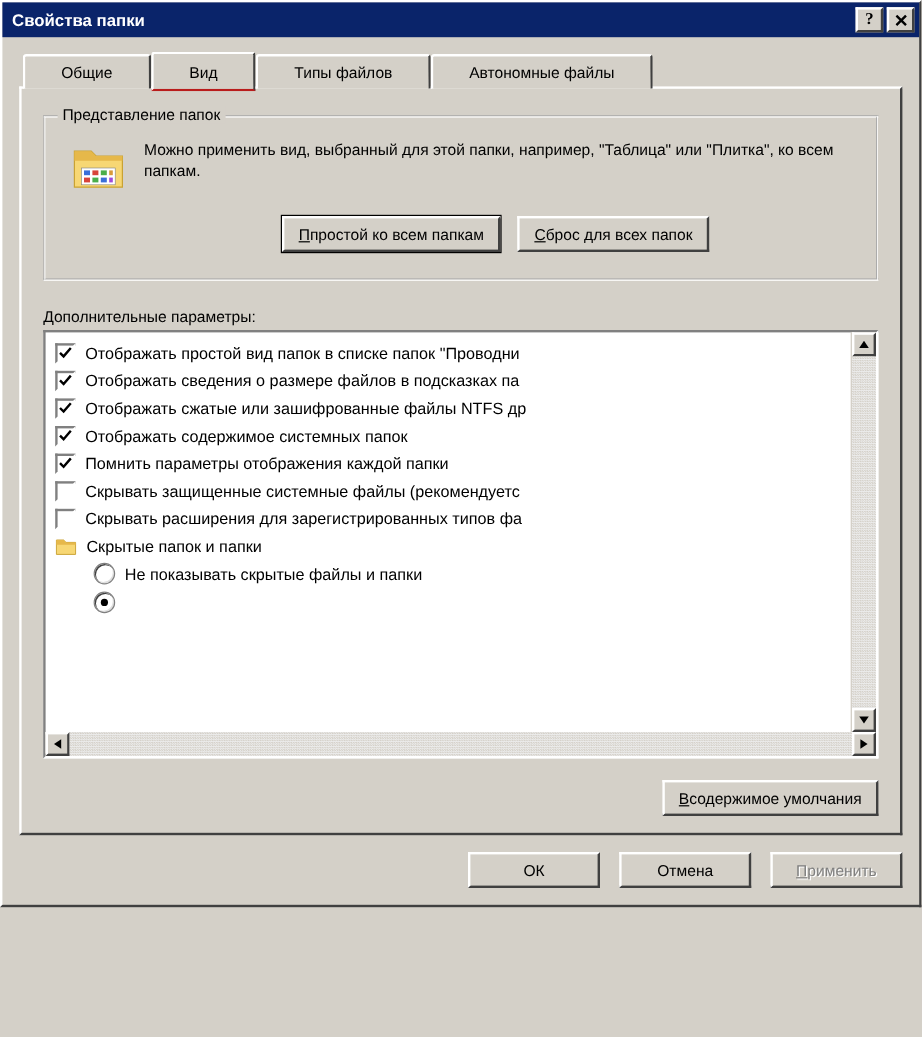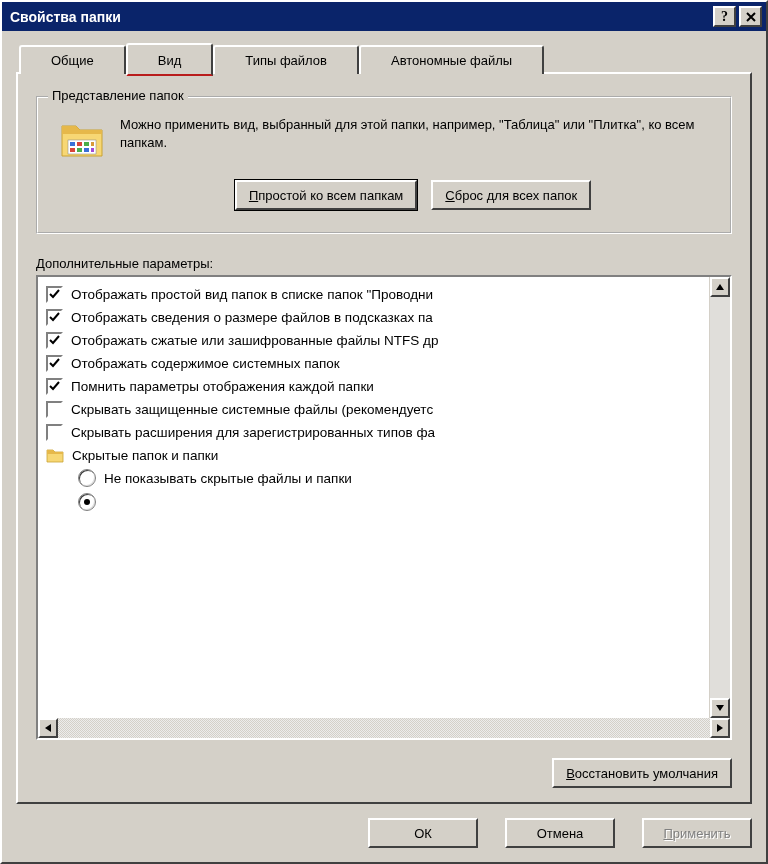--- a/index.html
+++ b/index.html
@@ -7,21 +7,21 @@
     padding: 0;
     font-family: Tahoma, Arial, sans-serif;
     font-size: 13px;
     background: #D4D0C8;
     width: 768px;
     height: 864px;
     overflow: hidden;
   }
   .window {
     width: 768px;
-    height: 864px;
+    height: 756px;
     border: 2px solid;
     border-color: #FFFFFF #404040 #404040 #FFFFFF;
     background: #D4D0C8;
     display: flex;
     flex-direction: column;
     box-sizing: border-box;
   }
   .titlebar {
     background: #0A246A;
     color: #FFFFFF;
@@ -244,21 +244,21 @@
   .tri-right { border-top:4px solid transparent;border-bottom:4px solid transparent;border-left:6px solid #000; }
   .restore-row {
     display: flex;
     justify-content: flex-end;
     margin-top: 18px;
   }
   .footer-btns {
     display: flex;
     justify-content: flex-end;
     padding: 14px 14px 14px 0;
-    gap: 27px;
+    gap: 16px;
   }
   .footer-btns .btn {
     min-width: 110px;
   }
   .btn.disabled {
     color: #808080;
     text-shadow: 1px 1px 0 #FFFFFF;
   }
 </style>
 </head>
@@ -392,21 +392,21 @@
               <div class="triangle tri-left"></div>
             </div>
           <div class="track"></div>
           <div class="sbtn">
               <div class="triangle tri-right"></div>
             </div>
         </div>
       </div>
 
       <div class="restore-row">
-        <button class="btn"><span class="u">В</span><span>осстановить умолчания</span></button>
+        <button class="btn"><span class="u">В</span><span>содержимое умолчания</span></button>
       </div>
 
     </div>
   </div>
 
   <div class="footer-btns">
     <button class="btn">ОК</button>
     <button class="btn">Отмена</button>
     <button class="btn disabled"><span class="u">П</span><span>рименить</span></button>
   </div>

